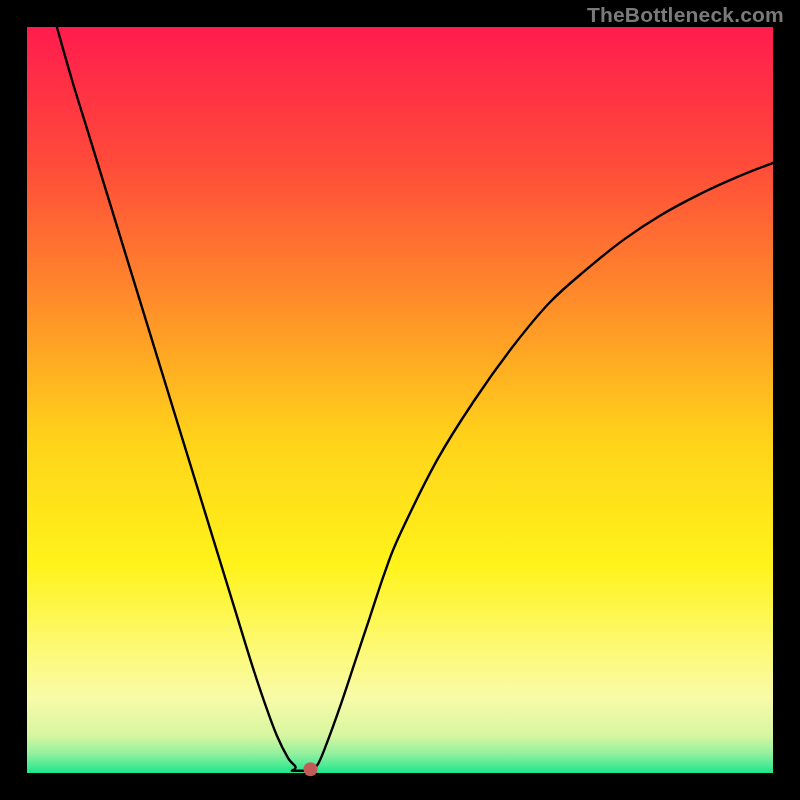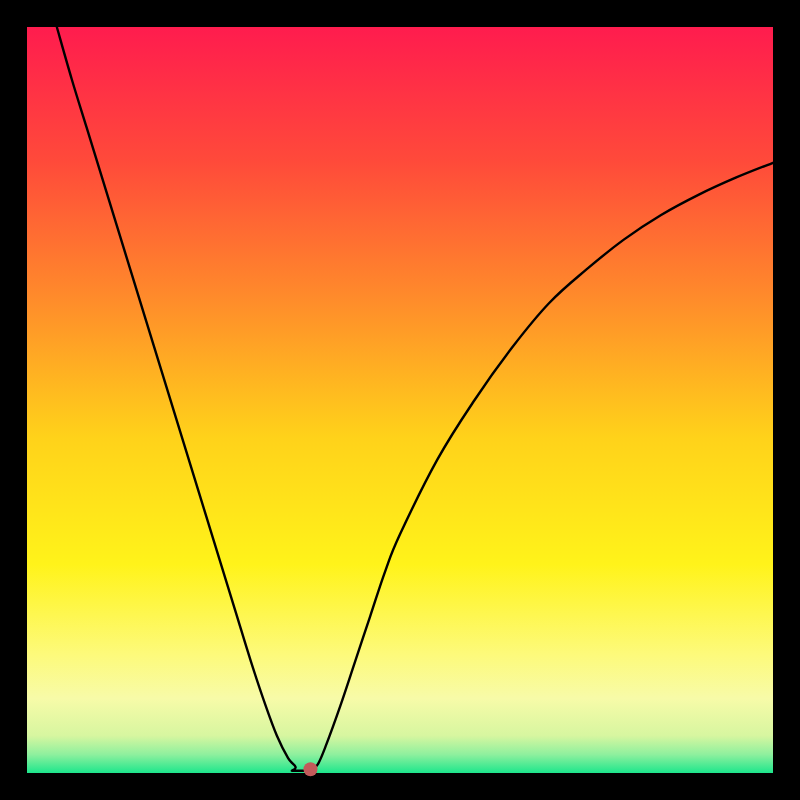--- a/index.html
+++ b/index.html
@@ -49,13 +49,14 @@
 <body>
 
 <div class="frame">
   <div class="plot-area" id="plot-area" style="background: linear-gradient(rgb(255, 28, 78) 0%, rgb(255, 74, 58) 18%, rgb(255, 138, 43) 36%, rgb(255, 210, 26) 55%, rgb(255, 243, 26) 72%, rgb(253, 250, 122) 84%, rgb(247, 251, 168) 90%, rgb(215, 246, 160) 95%, rgb(143, 240, 158) 97.5%, rgb(29, 230, 140) 100%);"></div>
 
   <svg class="curve" viewBox="0 0 746 746" preserveAspectRatio="none">
     <path id="curve-path" fill="none" stroke="#000" stroke-width="2.4" stroke-linejoin="round" stroke-linecap="round" d="M 29.84 0 C 32.53 9.40, 39.39 34.09, 44.76 52.22 C 50.13 70.35, 54.31 83.25, 59.68 100.71 C 65.05 118.17, 69.23 131.74, 74.60 149.20 C 79.97 166.66, 84.15 180.23, 89.52 197.69 C 94.89 215.15, 99.07 228.72, 104.44 246.18 C 109.81 263.64, 113.99 277.21, 119.36 294.67 C 124.73 312.13, 128.91 325.70, 134.28 343.16 C 139.65 360.62, 143.83 374.19, 149.20 391.65 C 154.57 409.11, 158.75 422.68, 164.12 440.14 C 169.49 457.60, 173.67 471.17, 179.04 488.63 C 184.41 506.09, 188.59 519.66, 193.96 537.12 C 199.33 554.58, 203.51 568.15, 208.88 585.61 C 214.25 603.07, 218.43 617.32, 223.80 634.10 C 229.17 650.88, 234.02 665.43, 238.72 678.86 C 243.42 692.29, 245.88 699.30, 249.91 708.70 C 253.94 718.10, 257.74 725.44, 261.10 731.08 C 264.46 736.72, 267.89 737.75, 268.56 740.03 C 269.23 742.31, 265.50 743.09, 264.83 743.76 L 287.21 743.76 C 286.54 743.90, 282.81 745.72, 283.48 744.51 C 284.15 743.30, 288.25 741.48, 290.94 737.05 C 293.63 732.62, 294.37 730.36, 298.40 719.89 C 302.43 709.42, 307.95 694.30, 313.32 678.86 C 318.69 663.42, 322.87 650.21, 328.24 634.10 C 333.61 617.99, 337.79 605.45, 343.16 589.34 C 348.53 573.23, 352.71 559.35, 358.08 544.58 C 363.45 529.81, 363.60 527.42, 373.00 507.28 C 382.40 487.14, 396.87 456.85, 410.30 432.68 C 423.73 408.51, 434.17 393.14, 447.60 373.00 C 461.03 352.86, 471.47 338.24, 484.90 320.78 C 498.33 303.32, 508.77 290.12, 522.20 276.02 C 535.63 261.92, 546.07 253.86, 559.50 242.45 C 572.93 231.04, 583.37 222.41, 596.80 212.61 C 610.23 202.81, 620.67 196.05, 634.10 187.99 C 647.53 179.94, 657.97 174.56, 671.40 167.85 C 684.83 161.14, 695.27 156.47, 708.70 150.69 C 722.13 144.92, 739.29 138.46, 746.00 135.77"></path>
     <circle id="marker-dot" cx="283.48" cy="742.27" r="7" fill="#c25a5a"></circle>
   </svg>
 
+  <div class="watermark">TheBottleneck.com</div>
 </div>
 
 </body></html>

